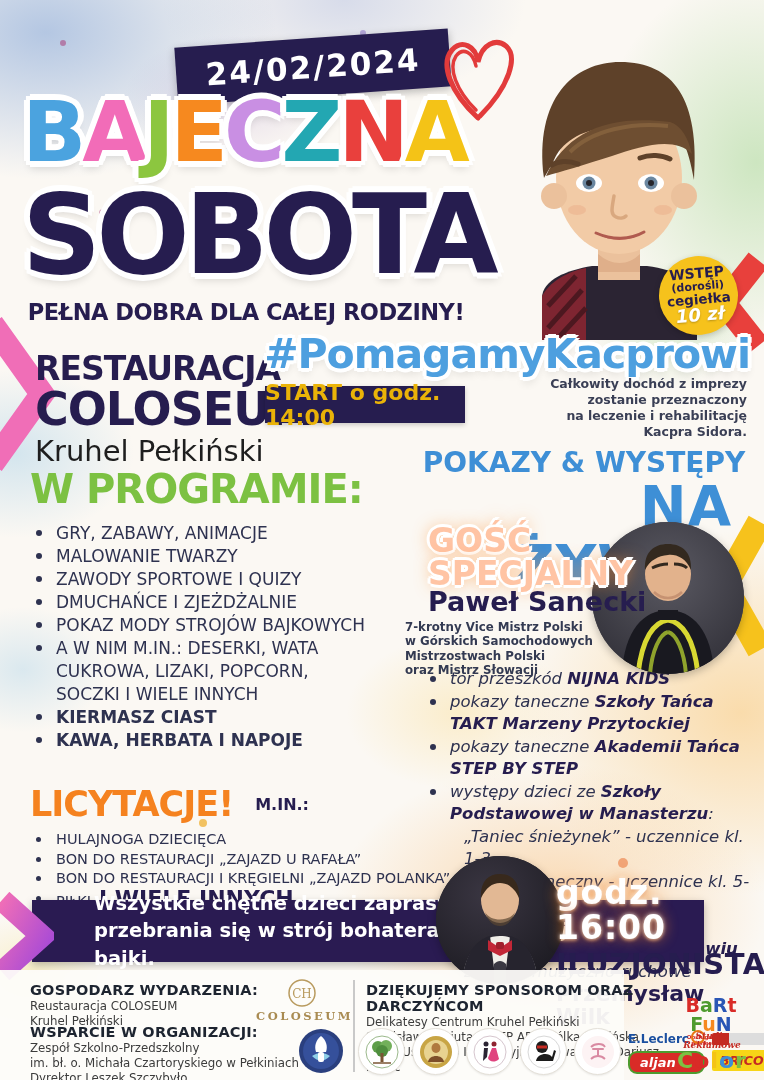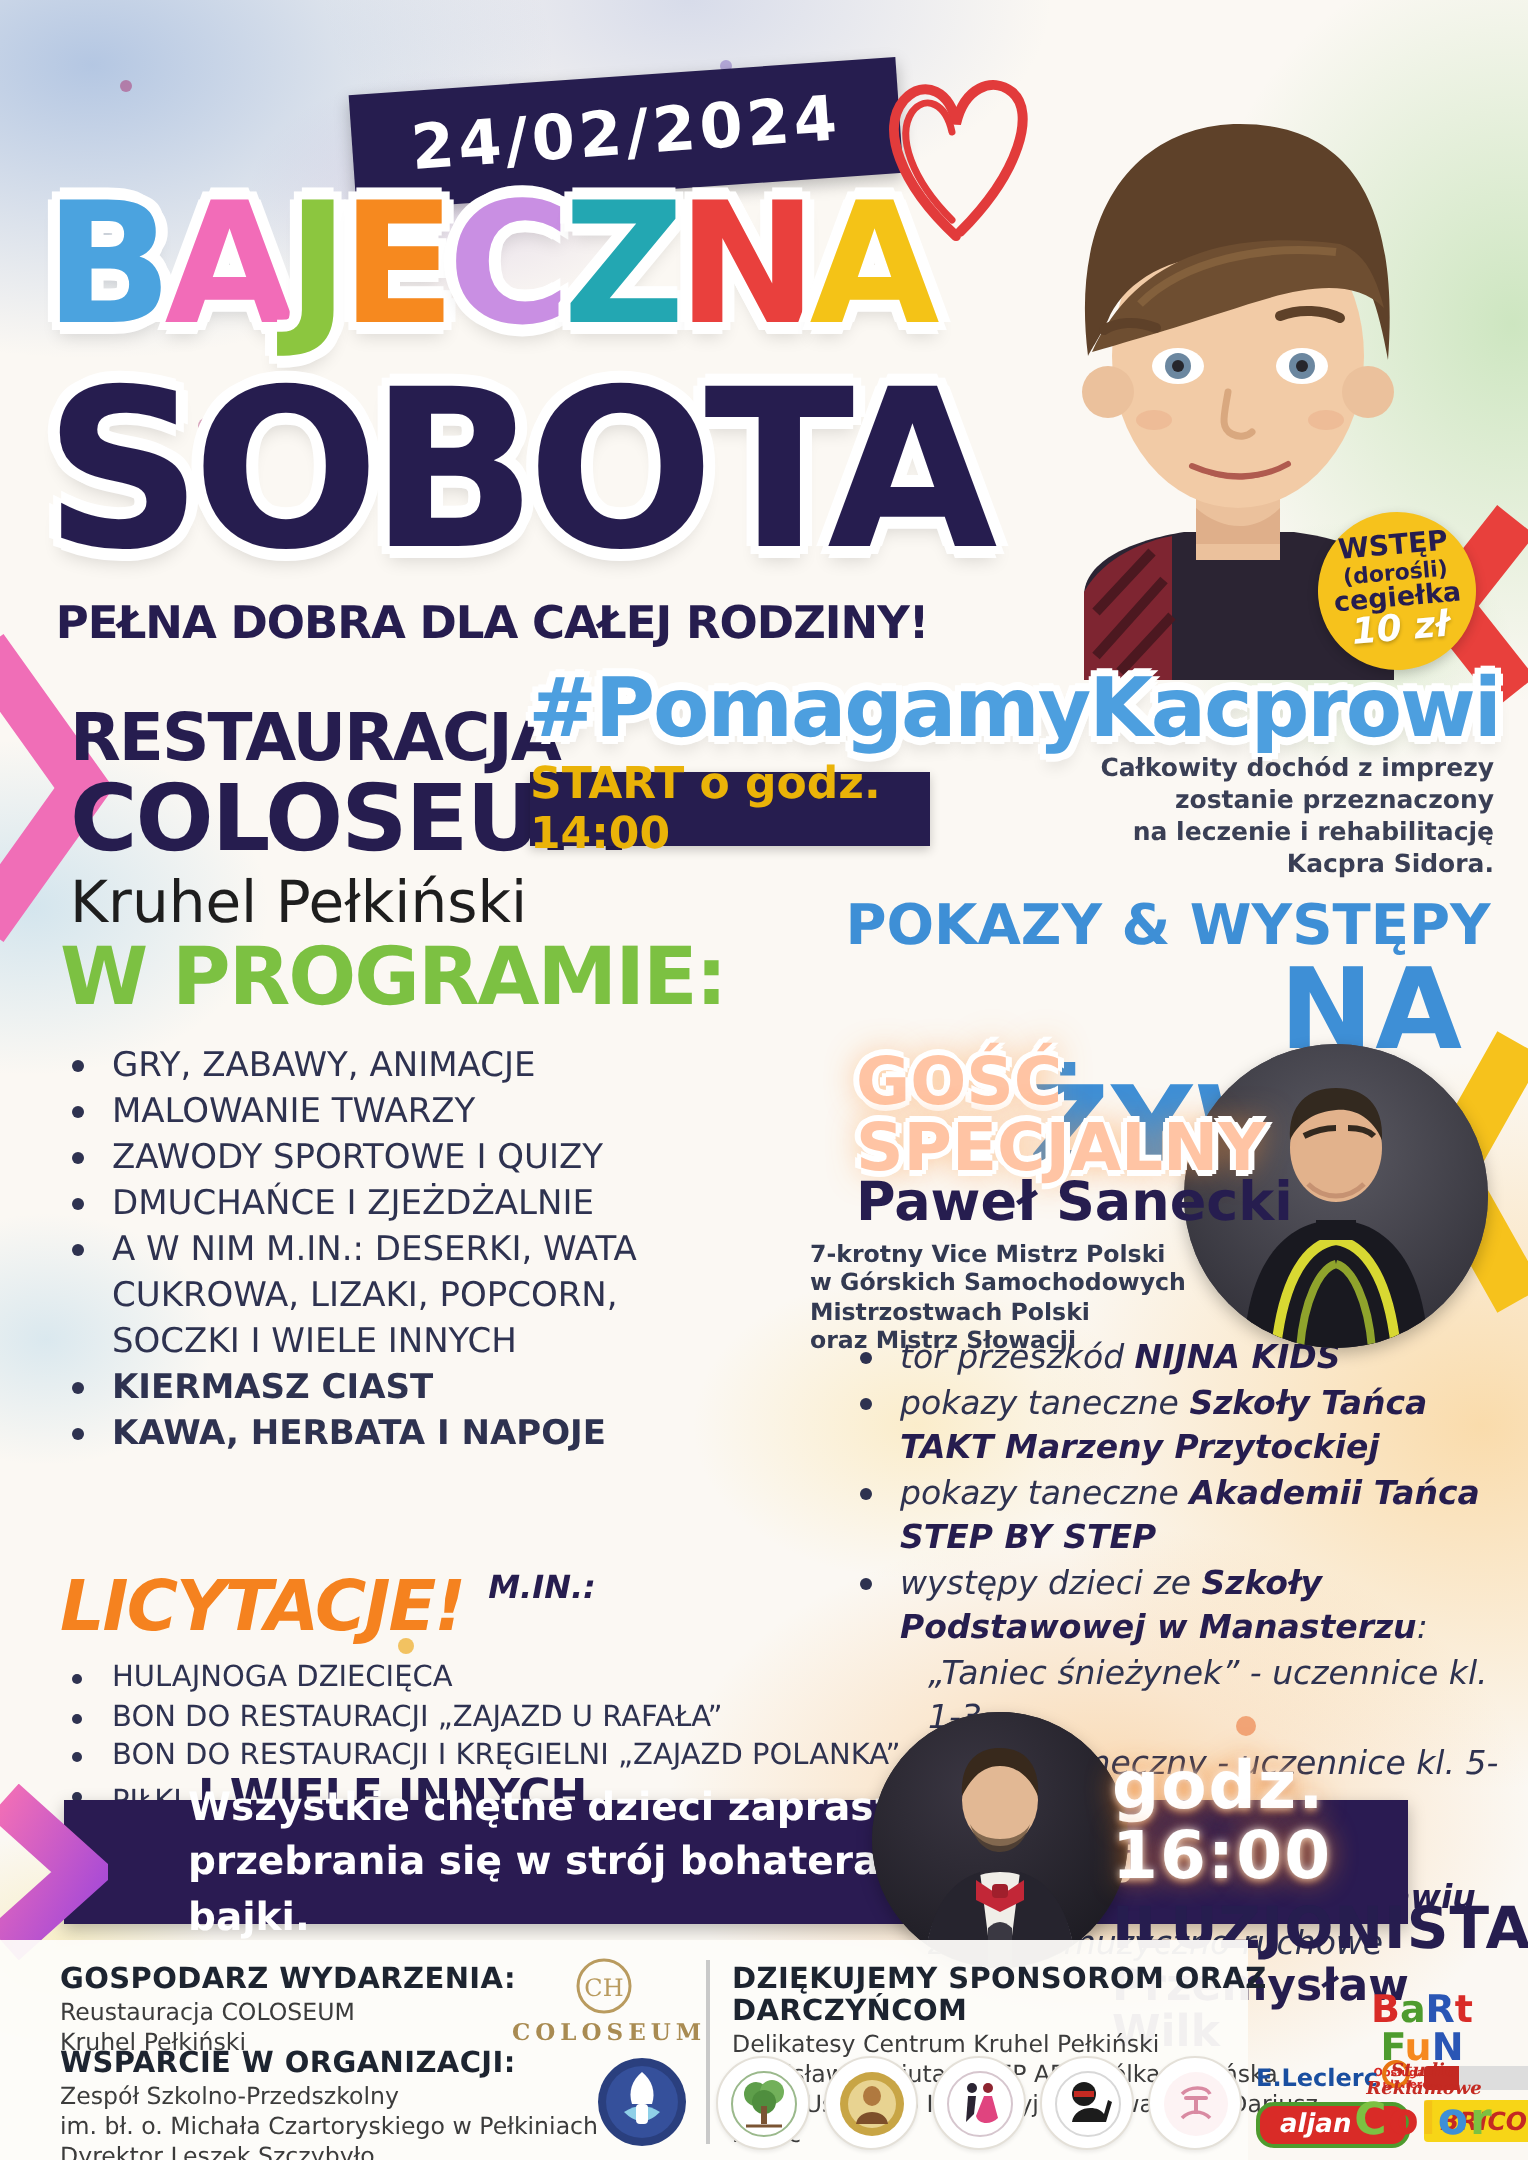--- a/index.html
+++ b/index.html
@@ -53,21 +53,21 @@
     color:#eab308;font-size:22px;font-weight:800;z-index:5;box-shadow:0 2px 5px rgba(0,0,0,.2);}
 
   .program{left:30px;top:466px;width:410px;}
   .program h2{margin:0;font-size:40px;font-weight:800;color:#7CC142;letter-spacing:-1px;}
   ul.dotlist{list-style:none;margin:10px 0 0 4px;padding:0;color:#2E3250;}
   ul.dotlist li{position:relative;padding-left:22px;}
   ul.dotlist li::before{content:"";position:absolute;left:2px;top:8px;width:6px;height:6px;border-radius:50%;background:#2E3250;}
   #program-list{font-size:17px;font-weight:500;line-height:23px;width:340px;}
   #program-list .b{font-weight:800;}
   .auctions{left:30px;top:784px;width:440px;}
-  .auctions .hrow{display:flex;align-items:flex-start;gap:12px;font-style:italic;}
+  .auctions .hrow{display:flex;align-items:center;gap:22px;}
   .auctions h2{margin:0;font-size:35px;font-weight:800;color:#F5821F;letter-spacing:-1px;}
   .auctions .min{font-size:16px;font-weight:800;color:#261D4F;}
   #auction-list{font-size:14.5px;font-weight:500;line-height:19.5px;margin-top:6px;width:430px;}
   #auction-list li::before{top:7px;width:5px;height:5px;}
   #auction-list .big{font-size:22px;font-weight:800;color:#261D4F;margin-left:8px;}
 
   .banner{left:32px;top:900px;width:672px;height:62px;background:#2A1B52;color:#fff;z-index:5;
     font-size:19.5px;font-weight:800;line-height:1.4;display:flex;align-items:center;
     padding:0 130px 0 62px;box-sizing:border-box;box-shadow:0 3px 8px rgba(0,0,0,.25);}
 
@@ -195,20 +195,21 @@
   </div>
   <div class="abs start-badge">START o godz. 14:00</div>
 
   <div class="abs program">
     <h2>W PROGRAMIE:</h2>
     <ul class="dotlist" id="program-list">
         <li><span>GRY, ZABAWY, ANIMACJE</span></li>
         <li><span>MALOWANIE TWARZY</span></li>
         <li><span>ZAWODY SPORTOWE I QUIZY</span></li>
         <li><span>DMUCHAŃCE I ZJEŻDŻALNIE</span></li>
+        <li><span>POKAZ MODY STROJÓW BAJKOWYCH</span></li>
         <li><span>A W NIM M.IN.: DESERKI, WATA CUKROWA, LIZAKI, POPCORN, SOCZKI I WIELE INNYCH</span></li>
         <li><span class="b">KIERMASZ CIAST</span></li>
         <li><span class="b">KAWA, HERBATA I NAPOJE</span></li>
       </ul>
   </div>
 
   <div class="abs auctions">
     <div class="hrow">
       <h2>LICYTACJE!</h2>
       <span class="min">M.IN.:</span>

